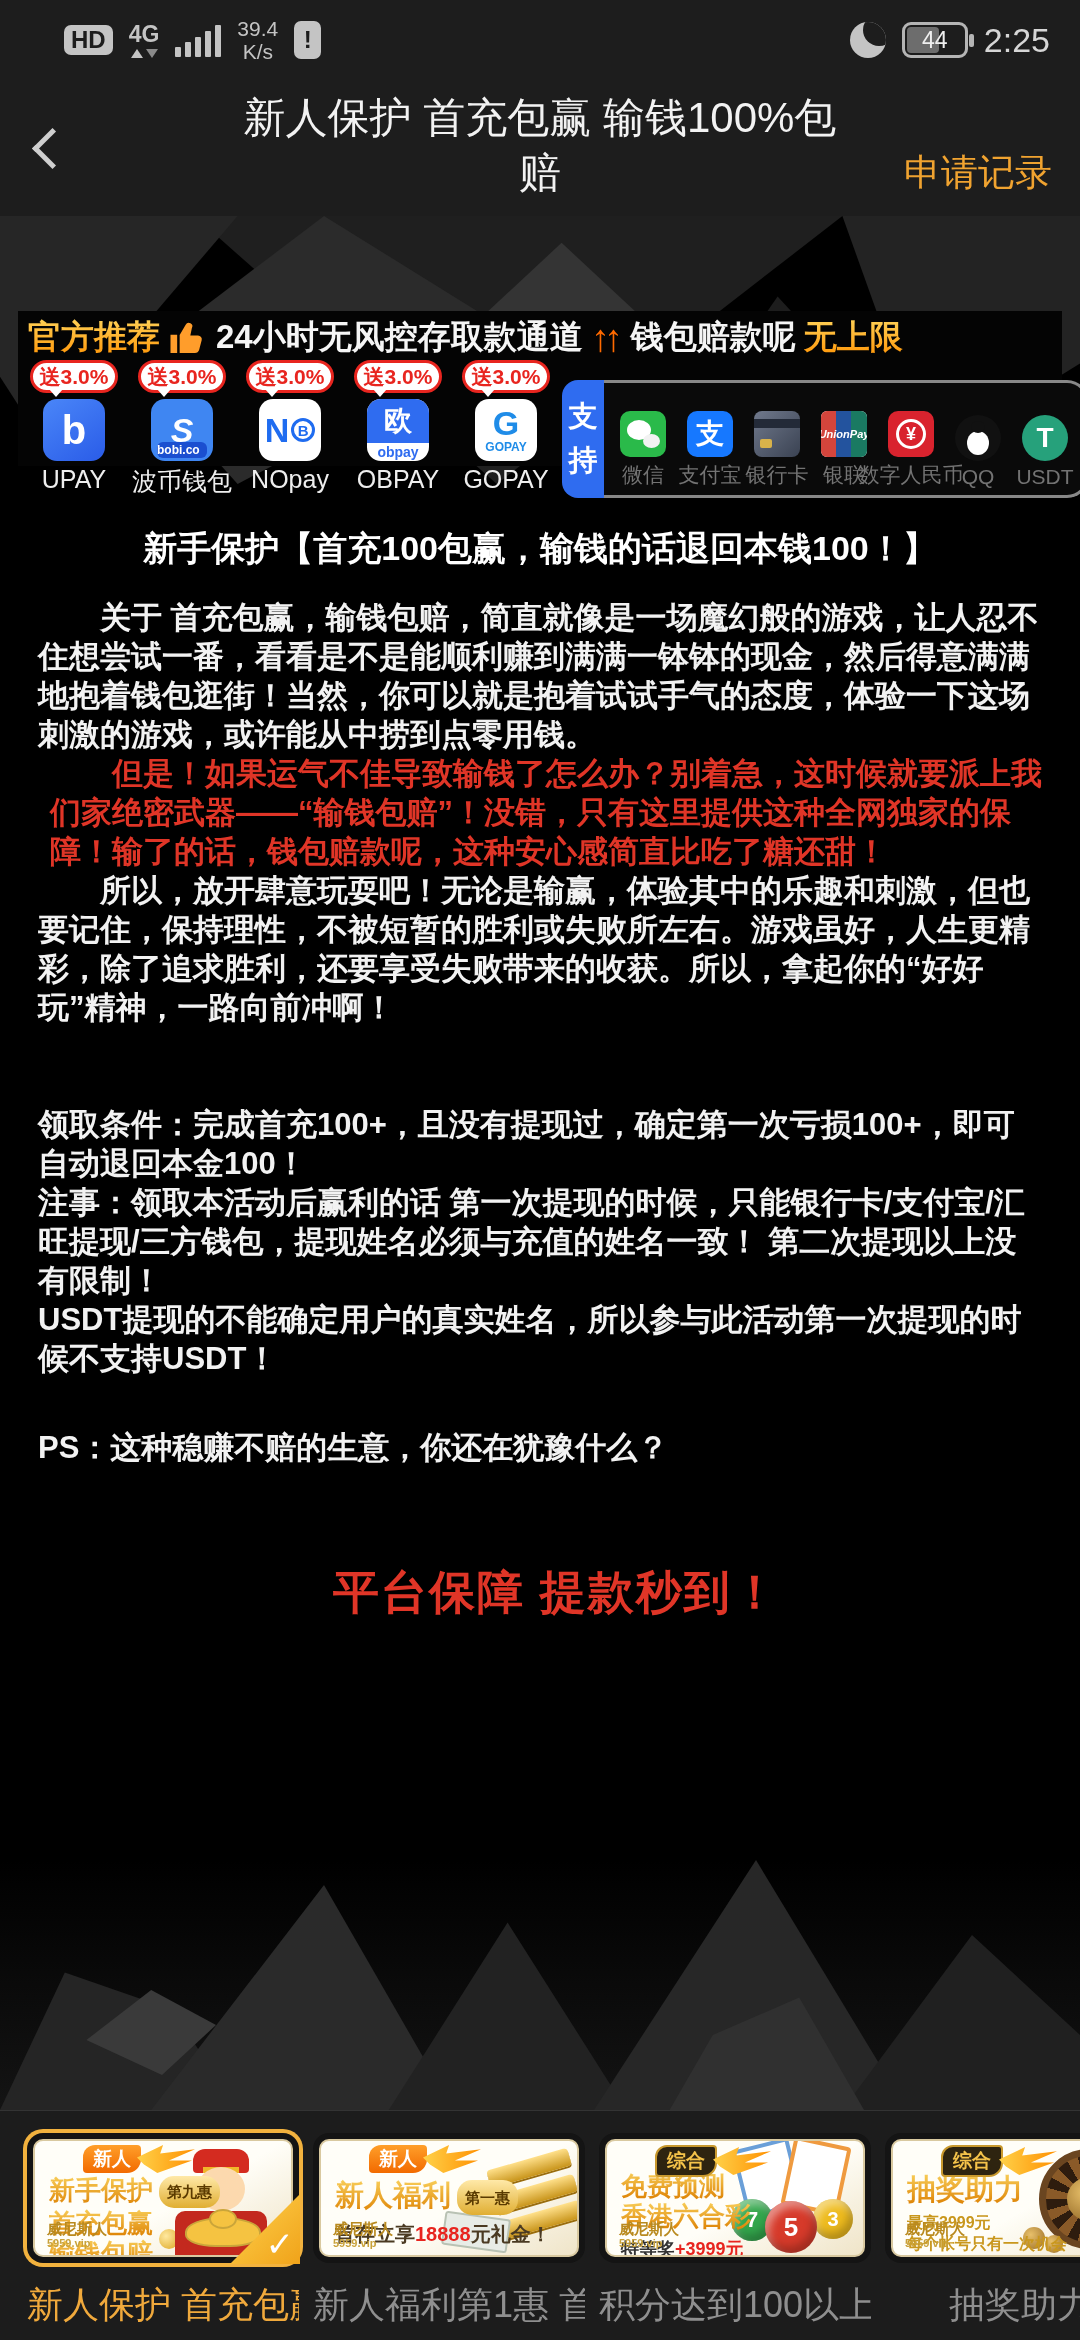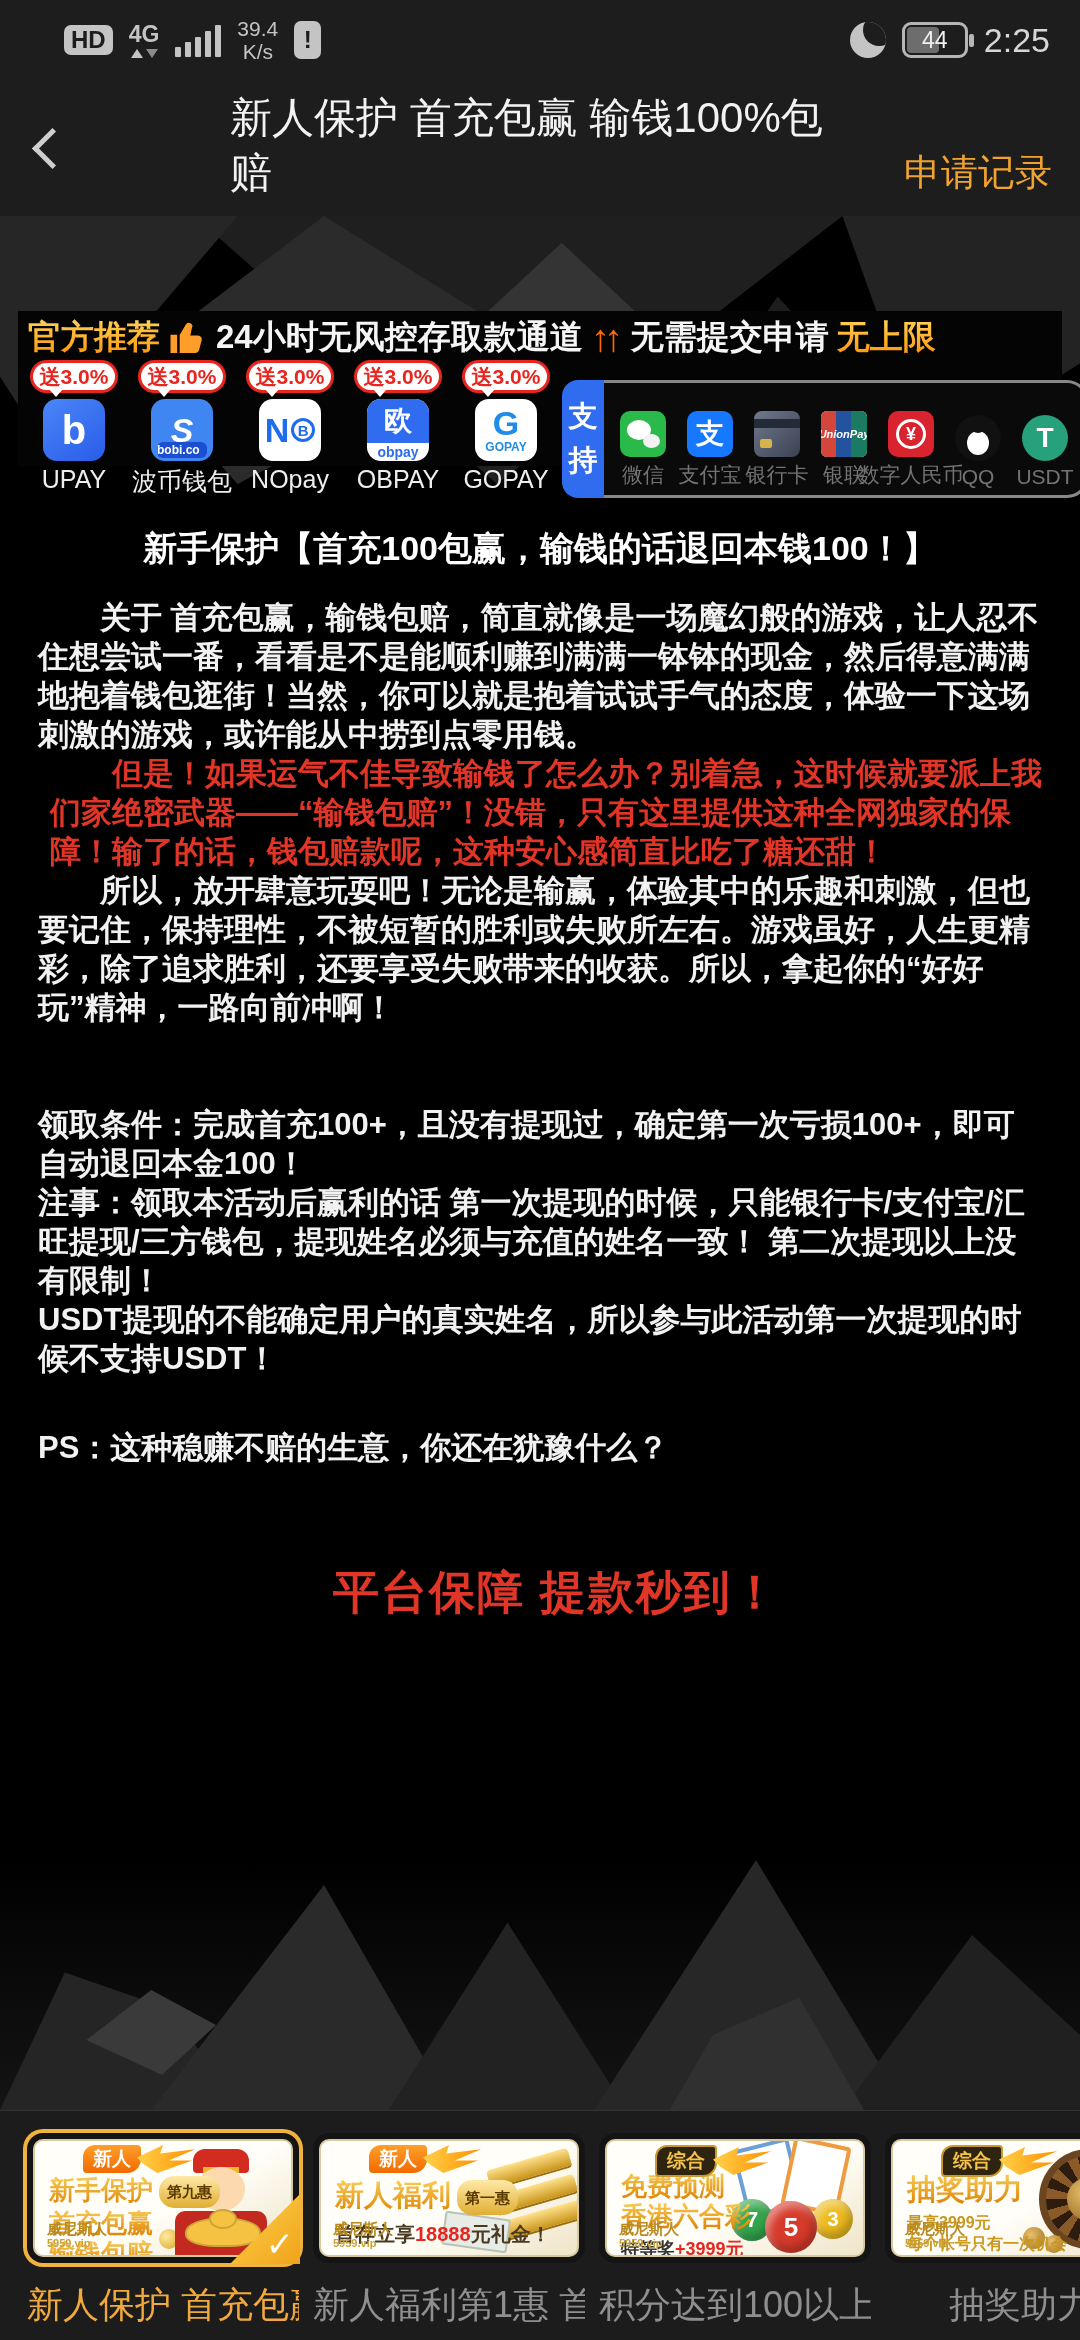--- a/index.html
+++ b/index.html
@@ -32,21 +32,21 @@
   .battery .fill{position:absolute;left:2px;top:2px;bottom:2px;width:32px;background:#6d6d6d;border-radius:4px;}
   .battery .pct{position:absolute;inset:0;display:flex;align-items:center;justify-content:center;
                 font-size:23px;font-weight:normal;color:#efefef;}
   .clock{font-size:34px;color:#d6d6d6;}
 
   
   .nav-bar{position:relative;height:136px;background:#1d1d1d;}
   .back-btn{position:absolute;left:26px;top:50%;width:44px;height:44px;transform:translateY(-50%);}
   .back-btn span{position:absolute;left:12px;top:8px;width:24px;height:24px;
                  border-left:5px solid #cfcfcf;border-bottom:5px solid #cfcfcf;transform:rotate(45deg);}
-  .nav-title{margin:0 auto;width:620px;padding-top:10px;color:#f2f2f2;
+  .nav-title{margin:0 auto;width:620px;padding-top:10px;text-align:center;color:#f2f2f2;
              font-size:42px;line-height:55px;font-weight:500;}
   .nav-action{position:absolute;right:28px;bottom:18px;color:#f0a330;font-size:37px;}
 
   
   .content{position:relative;height:1894px;background:#000;overflow:hidden;}
   .facets-top,.facets-bottom{position:absolute;left:0;right:0;pointer-events:none;}
   .facets-top{top:0;height:268px;}
   .facets-bottom{bottom:0;height:250px;background:linear-gradient(180deg,transparent,#141414);}
   .f,.g{position:absolute;inset:0;}
   .f1{clip-path:polygon(18% 0,78% 0,46% 100%);background:#1f1f1f;}
@@ -257,21 +257,21 @@
 
     <div class="banner">
       <div class="banner-main">
         <div class="promo-line">
           <span class="t-gold">官方推荐</span>
           <svg class="thumb-icon" viewBox="0 0 24 24">
             <path d="M1.5 10h4v11h-4z M7 21h9.2c1.2 0 2.2-.8 2.5-2l1.5-5.6A2.3 2.3 0 0 0 18 10.5h-4.6l.9-4.4A2.1 2.1 0 0 0 10.6 4L7 10.2z" fill="#ff9d2b"></path>
           </svg>
           <span class="t-white">24小时无风控存取款通道</span>
           <span class="arrows">↑↑</span>
-          <span class="t-white">无需提交申请</span>
+          <span class="t-white">钱包赔款呢</span>
           <span class="t-gold">无上限</span>
         </div>
         <div class="banner-row2">
           <div class="apps">
             <div class="app">
               <span class="bubble">送3.0%</span>
               <span class="app-icon i-upay">b</span>
               <span class="app-label">UPAY</span>
             </div>
             <div class="app">

